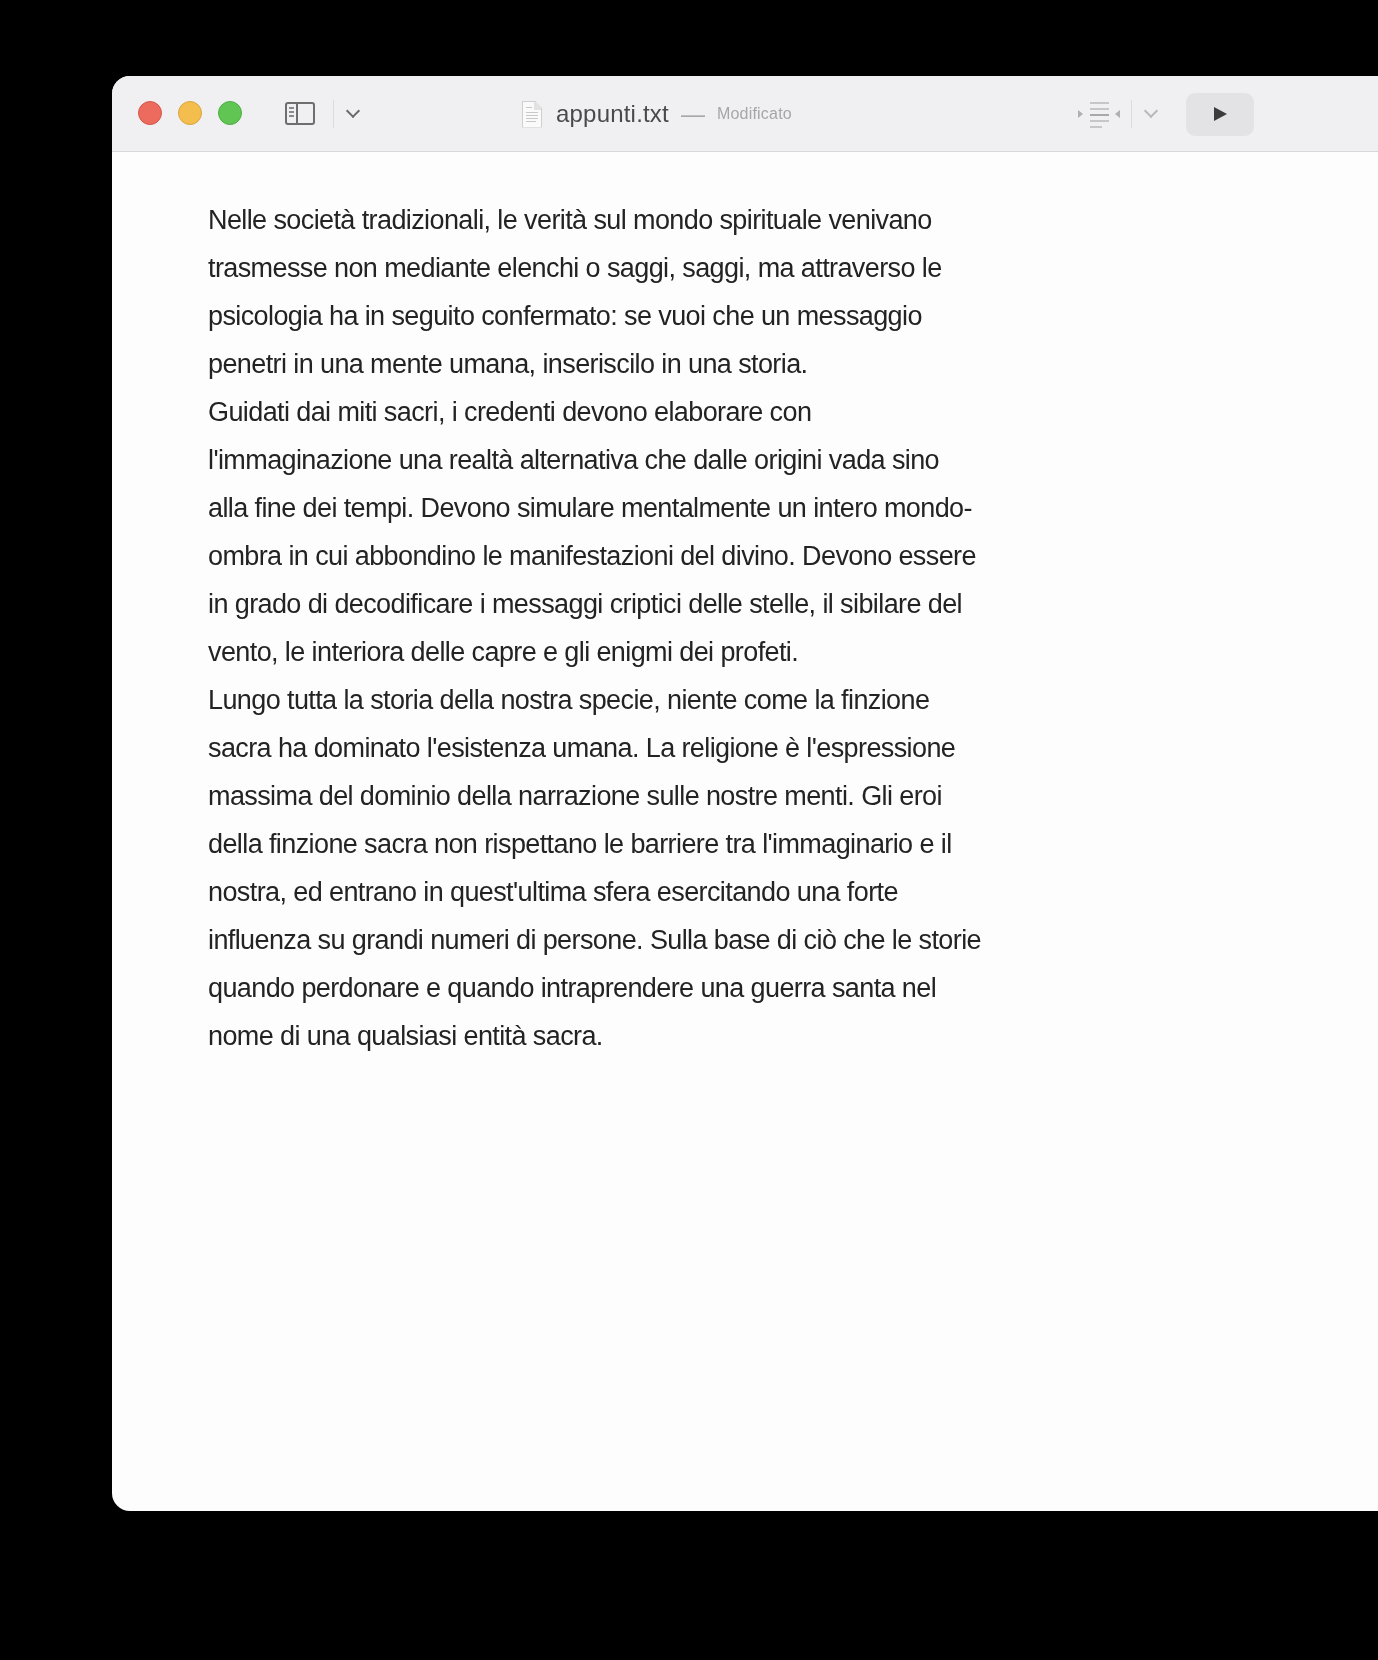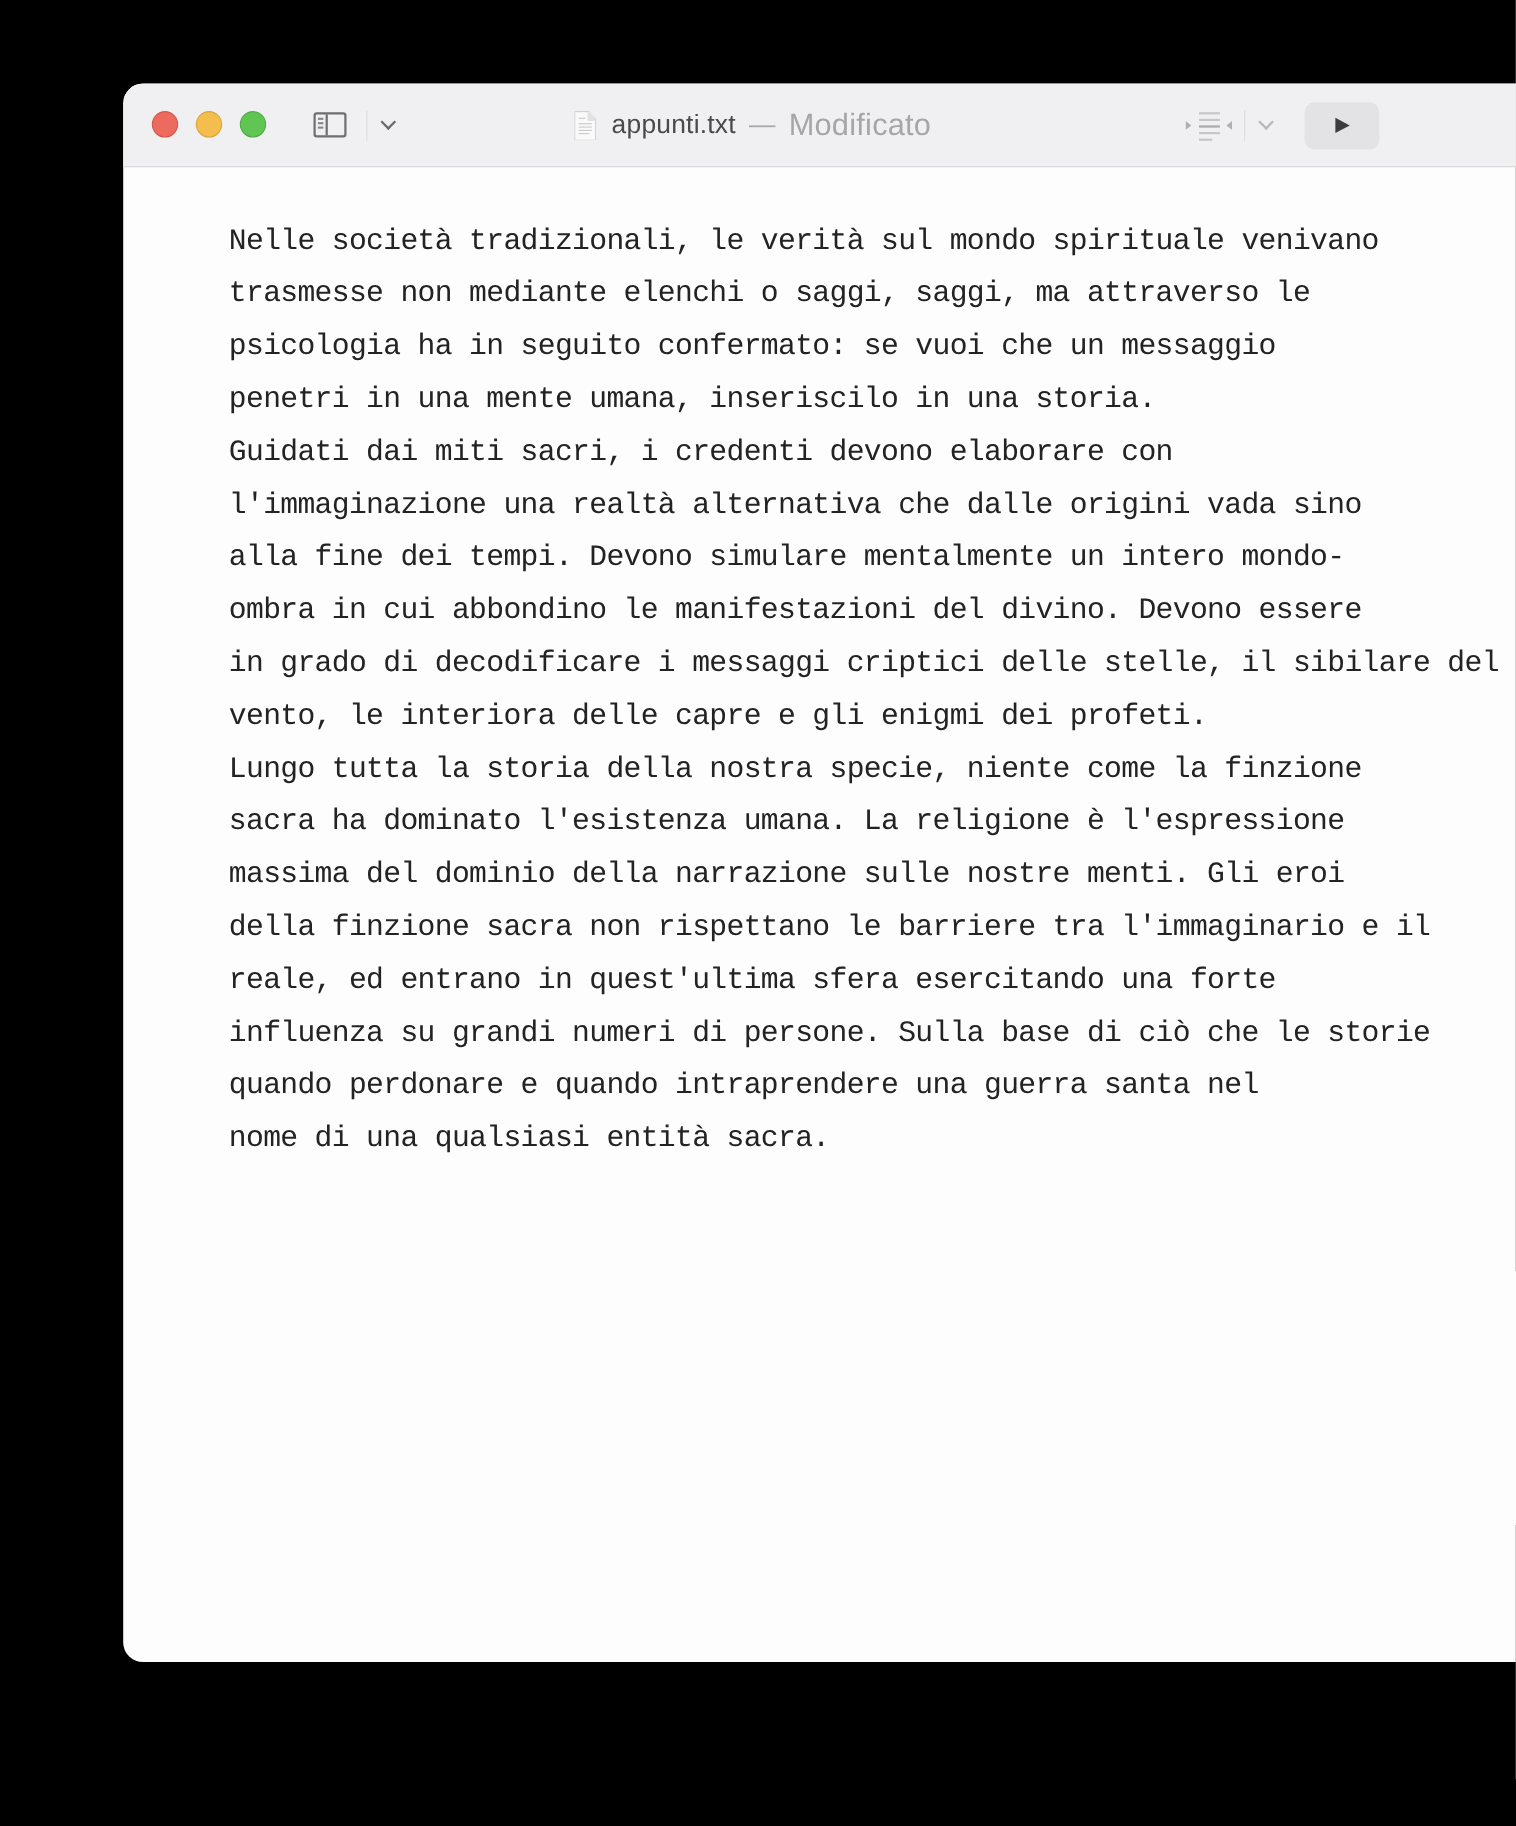--- a/index.html
+++ b/index.html
@@ -56,21 +56,21 @@
   }
   .doc-icon .fold {
     position: absolute; right: 0; top: 0; width: 7px; height: 8px;
     background: #e2e2e2;
   }
   .doc-icon .ln {
     position: absolute; left: 3px; height: 1px; background: #c8c8c8;
   }
   .title-name { font-size: 24px; color: #4a4a4a; letter-spacing: 0.2px; }
   .title-dash { font-size: 24px; color: #a8a8a8; margin: 0 12px; }
-  .title-status { font-size: 28px; color: #a6a6a6; letter-spacing: 0.2px; }
+  .title-status { font-size: 16px; color: #a6a6a6; letter-spacing: 0.2px; }
 
   .layout-icon {
     position: absolute; left: 966px; top: 24px; width: 42px; height: 28px;
   }
   .layout-icon .bar { position: absolute; height: 2px; background: #c6c6c6; }
   .layout-icon .bar.mid { background: #a9a9a9; }
   .layout-icon .tri-l {
     position: absolute; left: 0; top: 10px; width: 0; height: 0;
     border-top: 4px solid transparent; border-bottom: 4px solid transparent;
     border-left: 5px solid #b0b0b0;
@@ -86,21 +86,21 @@
     background: #e3e3e5; border-radius: 9px;
   }
   .run-button .play {
     position: absolute; left: 28px; top: 14px; width: 0; height: 0;
     border-top: 7px solid transparent; border-bottom: 7px solid transparent;
     border-left: 13px solid #3c3c3c;
   }
 
   .editor {
     position: absolute; left: 96px; top: 120px; width: 990px;
-    font-family: Liberation Mono, monospace;
+    font-family: Liberation Sans, sans-serif;
     font-size: 27px; line-height: 48px; color: #232323;
     letter-spacing: -0.6px;
   }
   .editor .line { white-space: pre; height: 48px; }
 </style>
 </head>
 <body>
 
 <div class="window">
   <div class="titlebar">
@@ -158,18 +158,18 @@
     <div class="line">Guidati dai miti sacri, i credenti devono elaborare con</div>
     <div class="line">l'immaginazione una realtà alternativa che dalle origini vada sino</div>
     <div class="line">alla fine dei tempi. Devono simulare mentalmente un intero mondo-</div>
     <div class="line">ombra in cui abbondino le manifestazioni del divino. Devono essere</div>
     <div class="line">in grado di decodificare i messaggi criptici delle stelle, il sibilare del</div>
     <div class="line">vento, le interiora delle capre e gli enigmi dei profeti.</div>
     <div class="line">Lungo tutta la storia della nostra specie, niente come la finzione</div>
     <div class="line">sacra ha dominato l'esistenza umana. La religione è l'espressione</div>
     <div class="line">massima del dominio della narrazione sulle nostre menti. Gli eroi</div>
     <div class="line">della finzione sacra non rispettano le barriere tra l'immaginario e il</div>
-    <div class="line">reale, ed entrano in quest'ultima sfera esercitando una forte</div>
+    <div class="line">nostra, ed entrano in quest'ultima sfera esercitando una forte</div>
     <div class="line">influenza su grandi numeri di persone. Sulla base di ciò che le storie</div>
     <div class="line">quando perdonare e quando intraprendere una guerra santa nel</div>
     <div class="line">nome di una qualsiasi entità sacra.</div>
   </div>
 </div>
 
 </body></html>

